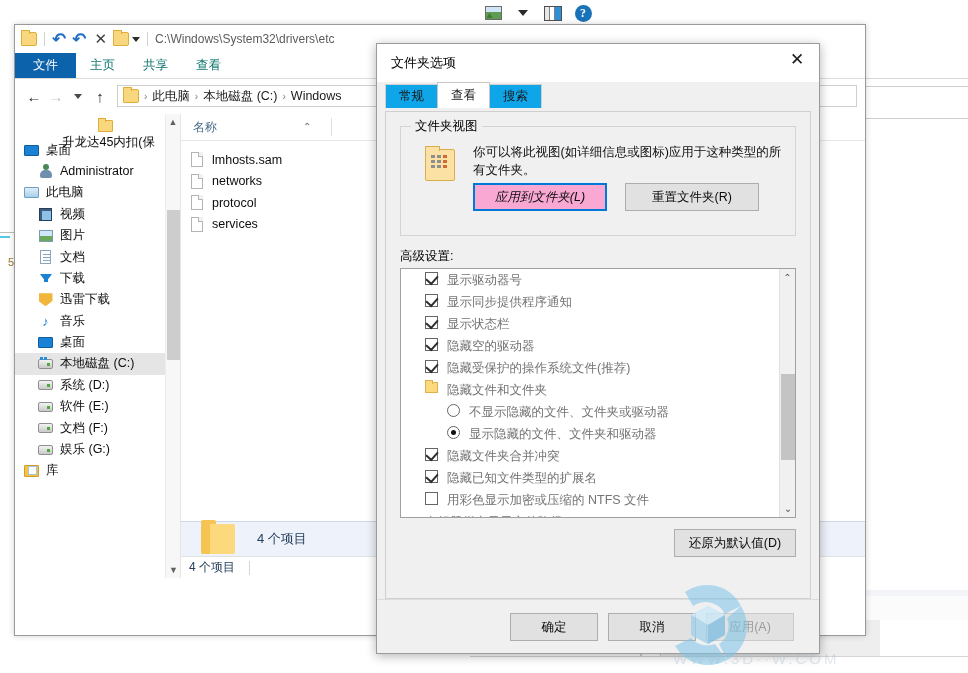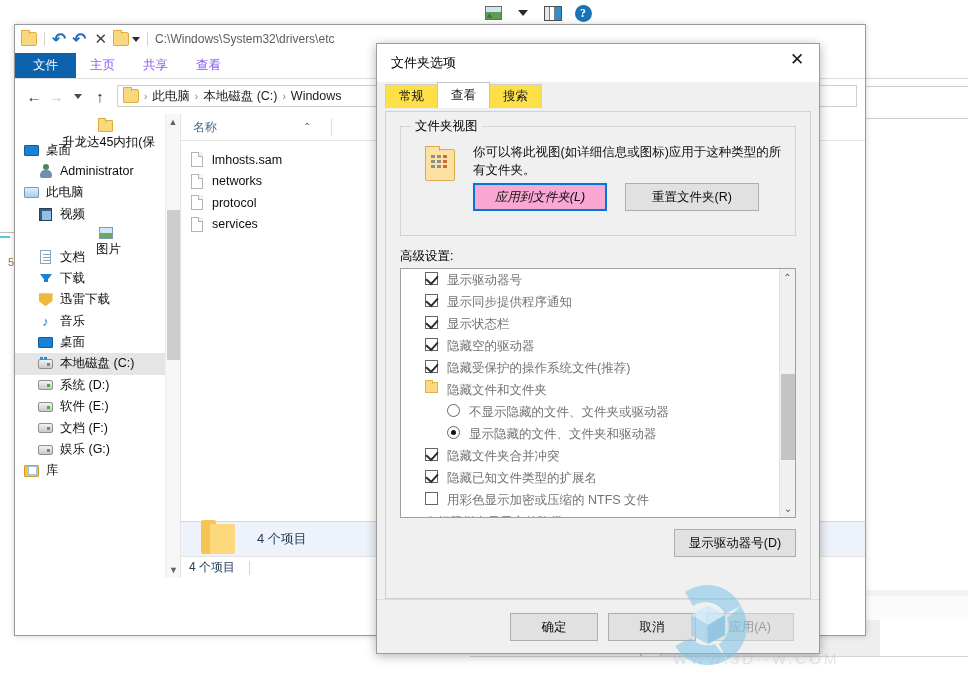--- a/index.html
+++ b/index.html
@@ -58,21 +58,21 @@
   .tb-folder { width:16px;height:14px;background:#f9d77e;border:1px solid #e0ad3b;border-radius:1px 2px 2px 1px; position:relative;}
   .tb-folder:before{content:"";position:absolute;left:-1px;top:-3px;width:7px;height:3px;background:#f9d77e;border:1px solid #e0ad3b;border-bottom:none;border-radius:1px 1px 0 0;}
   .tb-div { width:1px;height:14px;background:#d3d3d3;margin:0 7px; }
   .tb-undo,.tb-redo { font-size:17px; color:#1f6fc4; font-weight:bold; line-height:1; cursor:default;}
   .tb-redo { transform: scaleX(-1); }
   .tb-x { font-size:15px; color:#3c3c3c; font-weight:bold; margin:0 2px;}
   .tb-caret { width:0;height:0;border-left:4px solid transparent;border-right:4px solid transparent;border-top:5px solid #2b2b2b; margin-left:3px;}
   .tb-path { font-size:12px; color:#5c5c5c; }
 
   .ribbon-tabs { height:26px; background:#fff; display:flex; align-items:stretch; border-bottom:1px solid #dcdcdc;}
-  .rt { padding:0 14px; display:flex; align-items:center; font-size:12.5px; color:#8b5cf6; }
+  .rt { padding:0 14px; display:flex; align-items:center; font-size:12.5px; color:#0f766e; }
   .rt.file { background:#0c62ab; color:#fff; padding:0 18px; }
 
   .navbar { height:34px; display:flex; align-items:center; padding:0 8px; background:#fff; }
   .nav-btn { width:22px; height:22px; display:flex; align-items:center; justify-content:center; font-size:15px; color:#2b2b2b; }
   .nav-btn.dim { color:#c4c4c4; }
   .nav-caret { width:0;height:0;border-left:4px solid transparent;border-right:4px solid transparent;border-top:5px solid #4a4a4a;}
   .addr { flex:1; height:22px; margin-left:6px; border:1px solid #cfcfcf; background:#fff;
      display:flex; align-items:center; padding:0 5px; gap:5px; font-size:12.5px; color:#1a1a1a; }
   .crumb-sep { color:#7c7c7c; font-size:10px; }
 
@@ -137,21 +137,21 @@
 
   
   .dlg { position:absolute; left:376px; top:43px; width:444px; height:611px; background:#f0f0f0;
      border:1px solid #9b9b9b; box-shadow:0 2px 10px rgba(0,0,0,.30); }
   .dlg-title { height:38px; background:#fff; display:flex; align-items:center; padding-left:14px; }
   .dlg-title-txt { font-size:13px; color:#000; }
   .dlg-close { position:absolute; right:0; top:0; width:44px; height:30px; display:flex; align-items:center; justify-content:center;
      font-size:17px; color:#1b1b1b; font-family:"DejaVu Sans",sans-serif; }
   .tabstrip { position:relative; height:26px; margin:0 8px 0 8px; display:flex; align-items:flex-end; }
   .tab { height:24px; padding:0 13px; display:flex; align-items:center; font-size:12.5px; color:#1a1a1a;
-      border:1px solid #d0d0d0; border-bottom:none; background:#fde047; margin-right:-1px;}
+      border:1px solid #d0d0d0; border-bottom:none; background:#0ea5e9; margin-right:-1px;}
   .tab.active { background:#fff; height:26px; border-color:#c5c5c5; z-index:3; position:relative;}
   .tabpage { position:absolute; left:8px; right:8px; top:68px; bottom:54px; background:#f0f0f0; border:1px solid #d0d0d0; border-top:none; }
   .tabstrip-base { position:absolute; left:8px; right:8px; top:67px; height:1px; background:#d0d0d0;}
 
   .group { position:absolute; left:14px; right:14px; top:14px; height:110px; border:1px solid #d4d4d4; }
   .group-title { position:absolute; left:10px; top:-9px; background:#f0f0f0; padding:0 4px; font-size:12.5px; }
   .gfolder { position:absolute; left:24px; top:22px; width:30px; height:32px; background:#fbe2a4; border:1px solid #d8ae4c; border-radius:2px;}
   .gfolder:before{content:"";position:absolute;left:-1px;top:-4px;width:13px;height:4px;background:#fbe2a4;border:1px solid #d8ae4c;border-bottom:none;}
   .gfolder:after{content:"";position:absolute;left:5px;top:5px;width:17px;height:16px;
      background:
@@ -314,21 +314,21 @@
                 <span class="ic-monitor2"></span>
               </span>
               <span>此电脑</span>
             </div>
             <div class="sb-item" style="padding-left: 22px;">
               <span class="sb-ico">
                 <span class="ic-video"></span>
               </span>
               <span>视频</span>
             </div>
-            <div class="sb-item" style="padding-left: 22px; flex-direction: column;">
+            <div class="sb-item" style="padding-left: 22px;">
               <span class="sb-ico">
                 <span class="ic-pics"></span>
               </span>
               <span>图片</span>
             </div>
             <div class="sb-item" style="padding-left: 22px;">
               <span class="sb-ico">
                 <span class="ic-doc"></span>
               </span>
               <span>文档</span>
@@ -513,21 +513,21 @@
               <span>在标题栏中显示完整路径</span>
             </div>
           </div>
         <div class="adv-scroll">
           <div class="adv-arr">⌃</div>
           <div class="adv-thumb" style="top:105px;height:86px;"></div>
           <div class="adv-arr" style="position:absolute;bottom:0;width:16px;">⌄</div>
         </div>
       </div>
 
-      <div class="btn restore-btn">显示驱动器号(D)</div>
+      <div class="btn restore-btn">还原为默认值(D)</div>
     </div>
 
     <div class="dlg-footer">
       <div class="btn f-btn f-ok">确定</div>
       <div class="btn f-btn f-cancel">取消</div>
       <div class="btn f-btn f-apply disabled">应用(A)</div>
     </div>
   </div>
 
   <div class="wm">

